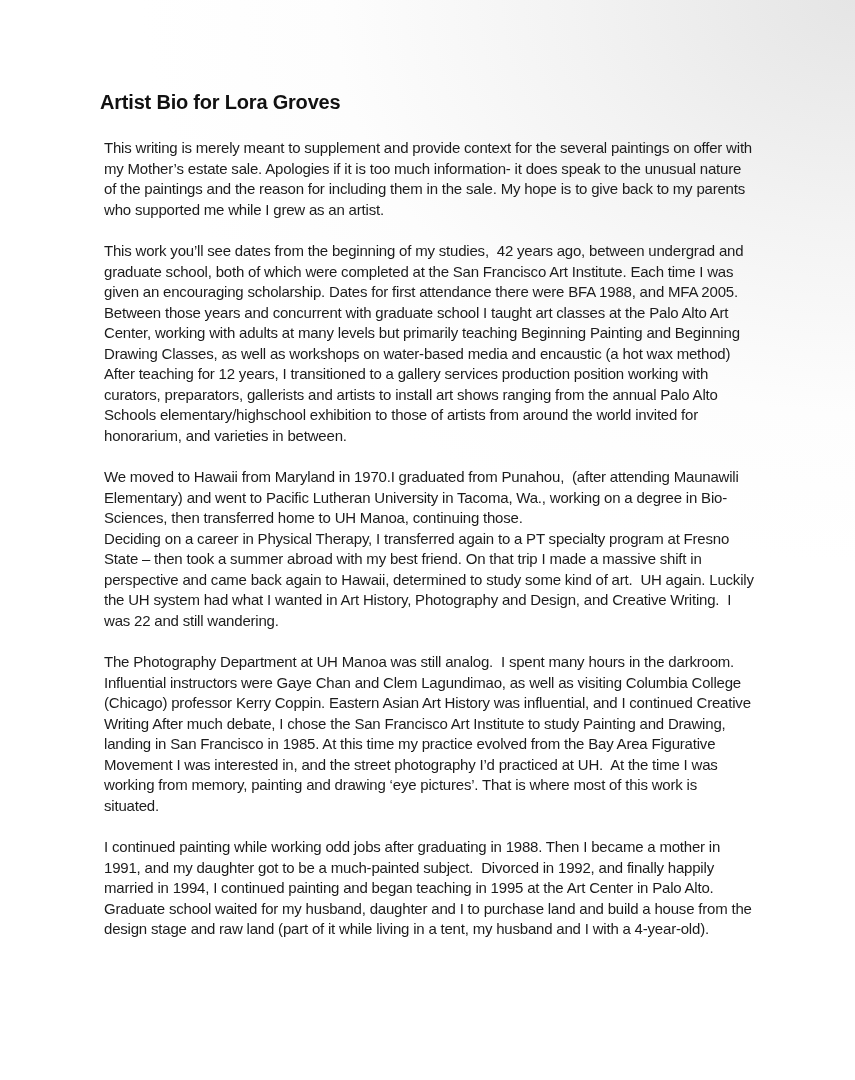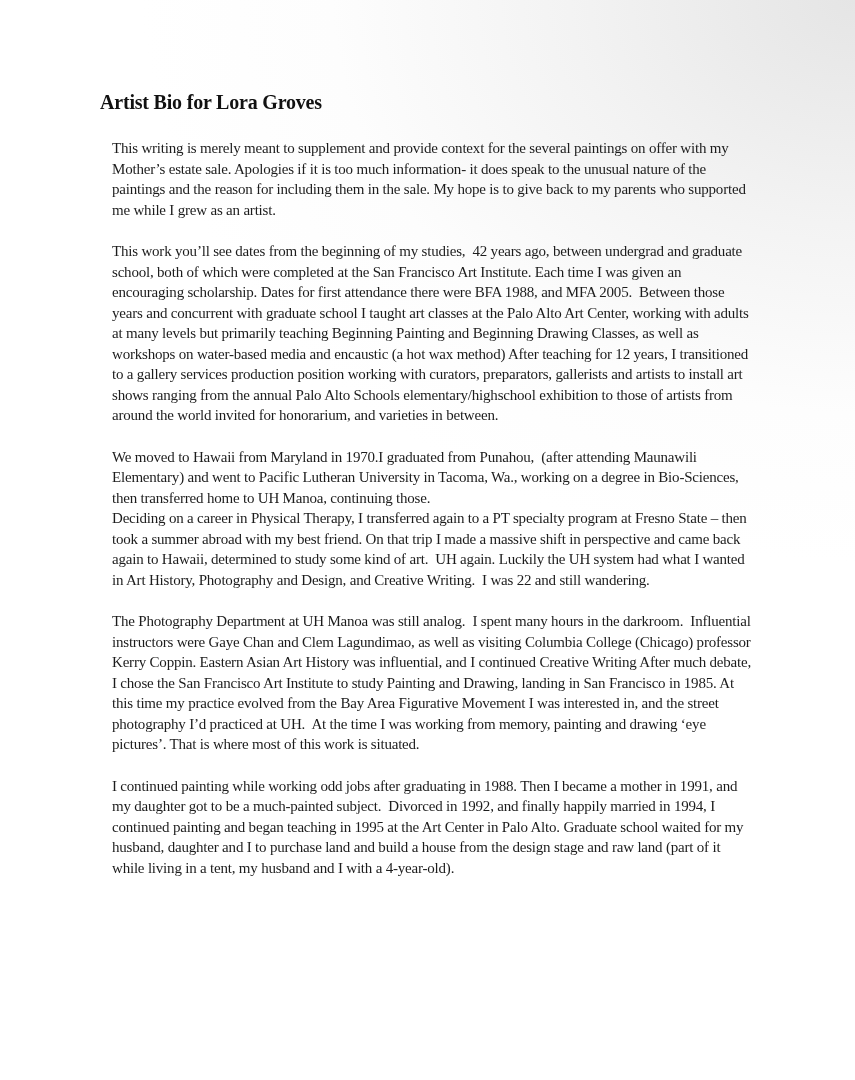--- a/index.html
+++ b/index.html
@@ -14,35 +14,34 @@
       radial-gradient(ellipse 950px 750px at 100% 0%, #e5e5e5 0%, #f3f3f3 30%, #fdfdfd 55%, #ffffff 75%);
     font-family: "Liberation Sans", sans-serif;
     color: #1c1c1c;
     -webkit-font-smoothing: antialiased;
   }
   .page {
     box-sizing: border-box;
     width: 855px;
     height: 1080px;
     padding: 90px 100px 12px 100px;
-    font-family: Liberation Serif, serif;
   }
   .doc-title {
     font-size: 20px;
     line-height: 24px;
     font-weight: 700;
     color: #111111;
     margin: 0 0 24px 0;
     letter-spacing: -0.2px;
   }
   .doc-paragraph {
     font-size: 15px;
     line-height: 20.5px;
     letter-spacing: -0.2px;
-    margin: 0 0 21px 12px;
+    margin: 0 0 21px 4px;
     white-space: pre-wrap;
     color: #1c1c1c;
   }
 </style>
 </head>
 <body>
 
 <div class="page">
   <h1 class="doc-title">Artist Bio for Lora Groves</h1>
 

